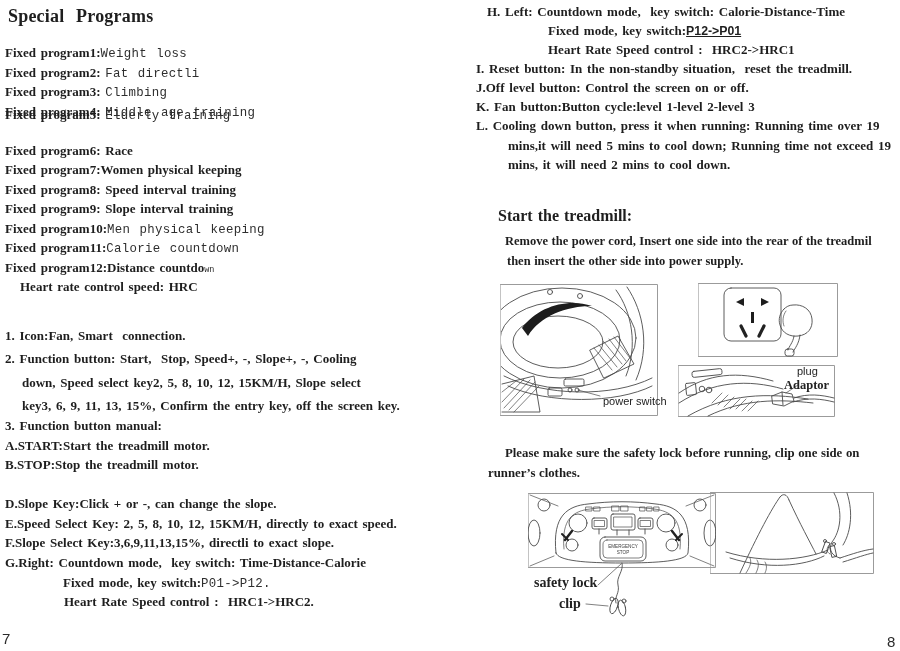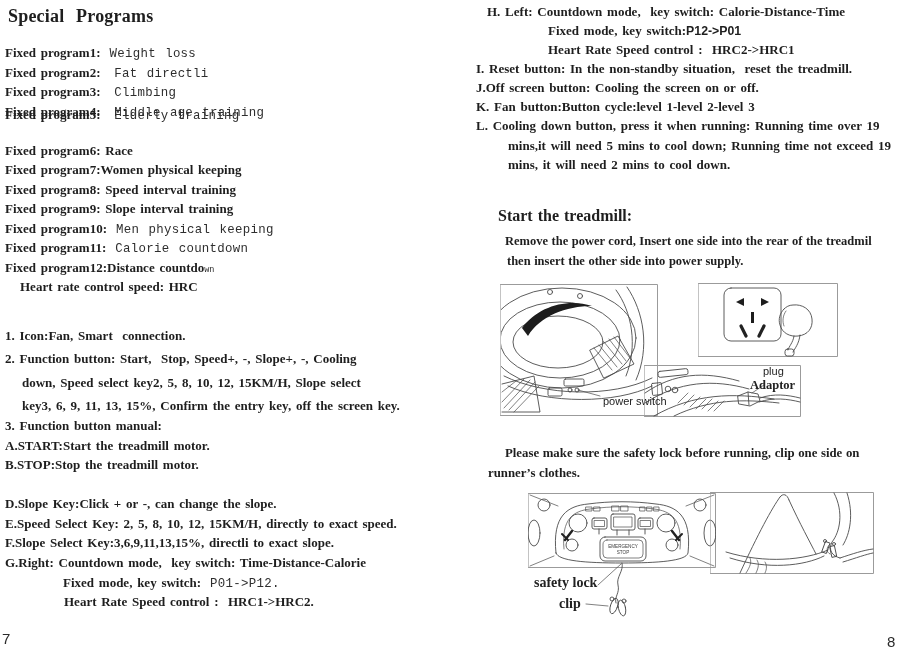--- a/index.html
+++ b/index.html
@@ -1,23 +1,23 @@
 <!DOCTYPE html>
 <html><head>
 <meta charset="utf-8">
 <style>
   html,body{margin:0;padding:0;}
   body{
     width:900px;height:651px;background:#ffffff;position:relative;overflow:hidden;
     font-family:"Liberation Serif", serif;color:#1e1e1e;
   }
   .ln{position:absolute;white-space:pre;font-weight:bold;font-size:13px;word-spacing:1.5px;line-height:15px;}
-  .mono{font-family:"Liberation Mono", monospace;font-weight:400;font-size:12.4px;letter-spacing:0.3px;color:#2e2e2e;margin-left:9px;}
+  .mono{font-family:"Liberation Mono", monospace;font-weight:400;font-size:12.4px;letter-spacing:0.3px;color:#2e2e2e;}
   .psmall{font-family:"Liberation Mono", monospace;font-weight:400;font-size:8.5px;color:#2e2e2e;}
-  .sansb{font-family:"Liberation Sans", sans-serif;font-weight:bold;font-size:12.3px;}
+  .sansb{font-family:"Liberation Sans", sans-serif;font-weight:bold;font-size:12.3px;text-decoration:underline;}
   .title{position:absolute;left:8px;top:6px;font-size:18px;font-weight:bold;word-spacing:7px;letter-spacing:0.2px;}
   .h2{position:absolute;white-space:pre;font-weight:bold;font-size:16px;word-spacing:1px;}
   .para{position:absolute;white-space:pre;font-weight:bold;font-size:12.5px;word-spacing:0.4px;}
   .pagenum{position:absolute;font-family:"Liberation Sans", sans-serif;font-size:15px;color:#2a2a2a;}
   .fig{position:absolute;}
   .fig svg{display:block;}
   .figlabel{position:absolute;font-weight:bold;font-size:12.5px;white-space:pre;color:#222;}
   .figlabel.sans{font-family:"Liberation Sans", sans-serif;font-weight:normal;font-size:11px;}
   .art path,.art line,.art circle,.art ellipse,.art rect,.art polygon,.art polyline{fill:none;stroke:#4b4b4b;stroke-width:0.9;stroke-linecap:round;stroke-linejoin:round;}
   .art .frame{stroke:#9b9b9b;stroke-width:1;}
@@ -61,21 +61,21 @@
   <div class="ln" style="left:64px;top:594px">Heart Rate Speed control :  HRC1-&gt;HRC2.</div>
 
   <div class="pagenum" style="left:2px;top:630px">7</div>
 </div>
 
 <div style="position:absolute;left:0;top:0;width:876px;height:651px;">
   <div class="ln" style="left:487px;top:4px">H. Left: Countdown mode,  key switch: Calorie-Distance-Time</div>
   <div class="ln" style="left:548px;top:23px"><span>Fixed mode, key switch:</span><span class="sansb">P12-&gt;P01</span></div>
   <div class="ln" style="left:548px;top:42px">Heart Rate Speed control :  HRC2-&gt;HRC1</div>
   <div class="ln" style="left:476px;top:61px">I. Reset button: In the non-standby situation,  reset the treadmill.</div>
-  <div class="ln" style="left:476px;top:80px">J.Off screen button: Cooling the screen on or off.</div>
+  <div class="ln" style="left:476px;top:80px">J.Off level button: Control the screen on or off.</div>
   <div class="ln" style="left:476px;top:99px">K. Fan button:Button cycle:level 1-level 2-level 3</div>
   <div class="ln" style="left:476px;top:118px">L. Cooling down button, press it when running: Running time over 19</div>
   <div class="ln" style="left:508px;top:138px">mins,it will need 5 mins to cool down; Running time not exceed 19</div>
   <div class="ln" style="left:508px;top:157px">mins, it will need 2 mins to cool down.</div>
 
   <div class="h2" style="left:498px;top:207px">Start the treadmill:</div>
   <div class="para" style="left:505px;top:234px">Remove the power cord, Insert one side into the rear of the treadmil</div>
   <div class="para" style="left:507px;top:254px">then insert the other side into power supply.</div>
 
   <div class="fig" style="left:500px;top:284px;width:158px;height:132px;">
@@ -129,21 +129,21 @@
       <line class="thick" x1="43" y1="43" x2="48" y2="53"></line>
       <line class="thick" x1="61" y1="53" x2="66" y2="43"></line>
       <path d="M86,26 C82,30 80,36 82,42 C84,50 92,54 100,53 C110,52 115,45 114,36 C113,26 104,21 95,22 C91,22 88,24 86,26 Z"></path>
       <path class="hairline" d="M88,28 C85,32 84,38 86,43"></path>
       <path d="M96,53 C95,60 91,63 90,67"></path>
       <path d="M102,52 C101,61 97,65 95,69"></path>
       <rect x="87" y="66" width="9" height="7" rx="2.5"></rect>
     </svg>
   </div>
 
-  <div class="fig" style="left:644px;top:365px;width:157px;height:52px;">
+  <div class="fig" style="left:678px;top:365px;width:157px;height:52px;">
     <svg class="art" width="157" height="52" viewBox="0 0 157 52">
       <rect class="frame" x="0.5" y="0.5" width="156" height="51"></rect>
       <rect x="14" y="5" width="30" height="6" rx="2" transform="rotate(-6 29 8)"></rect>
       <rect x="8" y="18" width="10" height="12" rx="1" transform="rotate(-6 13 24)"></rect>
       <circle cx="24" cy="24" r="2.8"></circle>
       <circle cx="31" cy="25" r="2.8"></circle>
       <path d="M1,28 C30,8 60,6 95,16"></path>
       <path d="M1,38 C35,16 70,14 105,24"></path>
       <path d="M10,51 C50,28 90,28 130,34"></path>
       <path d="M30,51 C65,34 100,34 135,38"></path>

